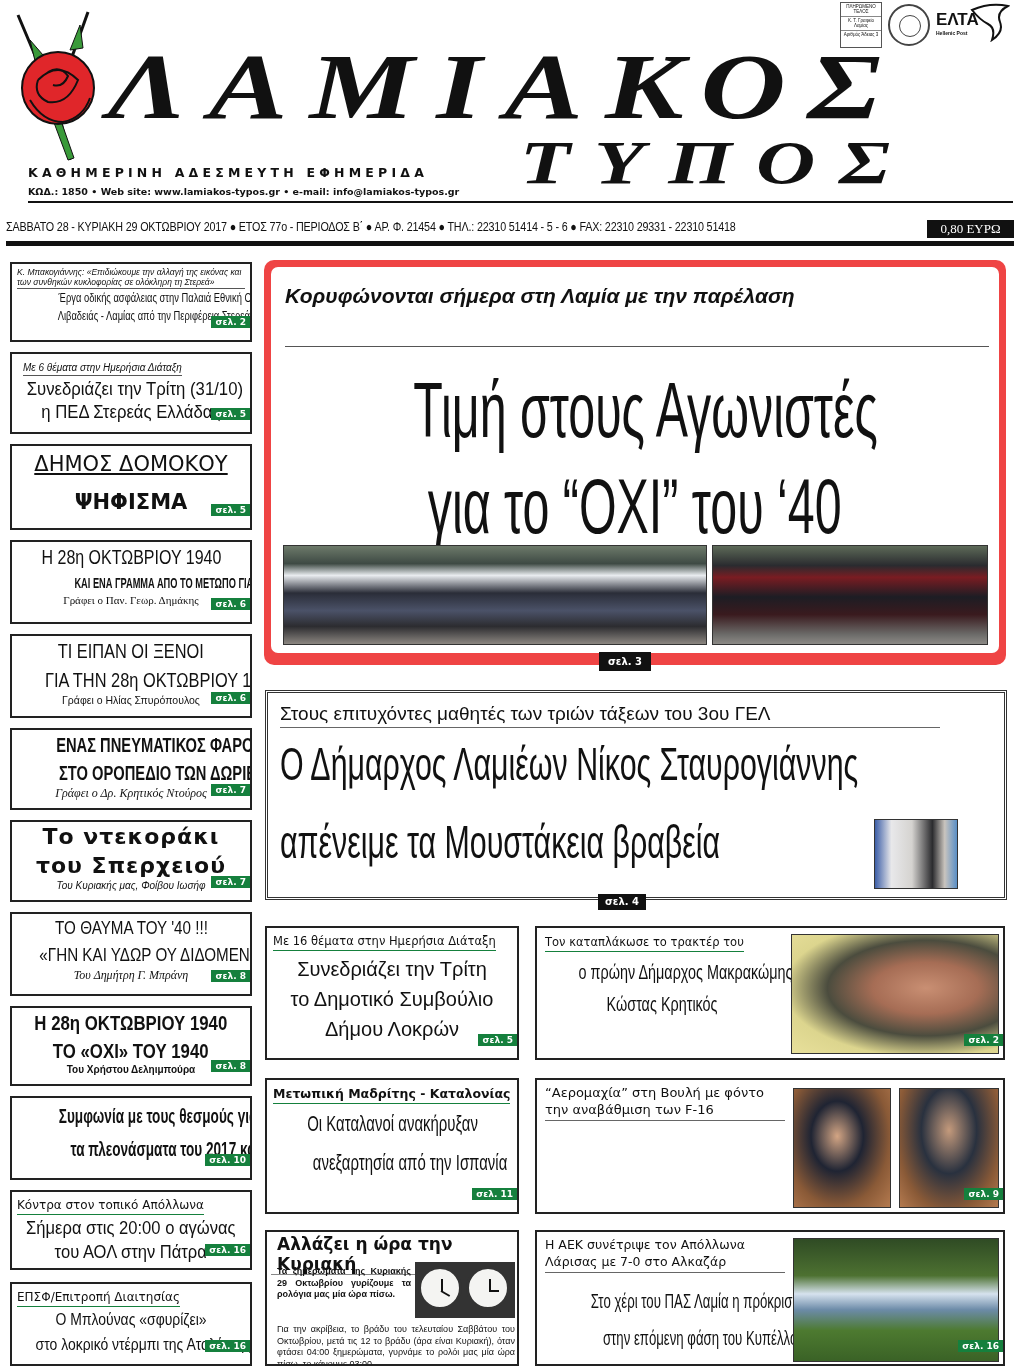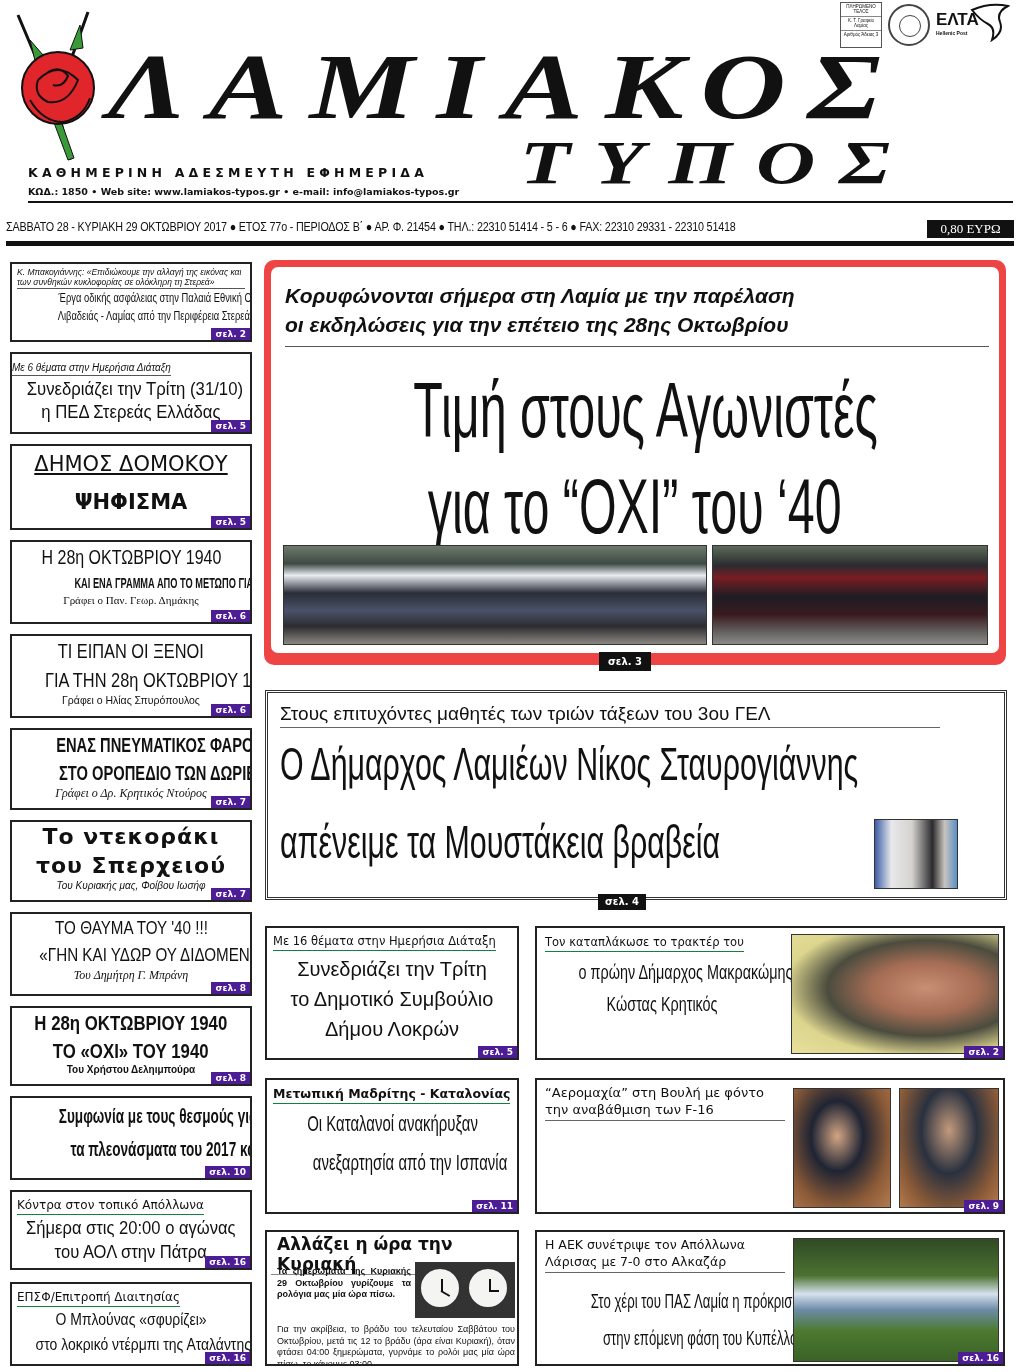--- a/index.html
+++ b/index.html
@@ -24,21 +24,21 @@
   
   .infobar { left: 6px; top: 220px; font-family: "Liberation Sans", sans-serif; font-size: 12.5px; transform: scaleX(0.86); transform-origin: left; white-space: nowrap; letter-spacing: -0.2px; }
   .price { left: 927px; top: 220px; width: 87px; height: 18px; background: #111; color: #fff; font-family: "Liberation Serif", serif; font-size: 13px; text-align: center; line-height: 18px; }
   .bar-line { left: 6px; top: 241px; width: 1008px; height: 5px; background: #111; }
 
   
   .box { position: absolute; border: 2px solid #222; background: #fff; text-align: center; overflow: hidden; }
   .kicker { font-size: 10px; font-style: italic; text-align: left; border-bottom: 1px solid #555; display: inline-block; padding-bottom: 1px; line-height: 1.2; }
   .kicker-upright { font-size: 12px; text-align: left; border-bottom: 1px solid #15803d; display: inline-block; padding-bottom: 2px; font-family: "DejaVu Sans", sans-serif; }
   .cond { font-family: "Liberation Sans", sans-serif; font-weight: bold; display: inline-block; transform-origin: center; white-space: nowrap; }
-  .page-tag { position: absolute; right: 0; bottom: 0; background: #4c1d95; color: #fff; font-size: 9px; font-weight: bold; padding: 1px 4px; font-family: "DejaVu Sans", sans-serif; }
+  .page-tag { position: absolute; right: 0; bottom: 12px; background: #15803d; color: #fff; font-size: 9px; font-weight: bold; padding: 1px 4px; font-family: "DejaVu Sans", sans-serif; }
   .byline { font-family: "Liberation Serif", serif; font-size: 11px; }
   .byline-i { font-family: "Liberation Serif", serif; font-size: 12px; font-style: italic; }
 
   
   .photo { position: absolute; overflow: hidden; border: 1px solid #333; }
   .ph-crowd { background: linear-gradient(180deg, #6d7a6a 0%, #3e4a44 18%, #e9ecf0 30%, #2a2d38 48%, #4b5268 66%, #2c2c30 82%, #8b8680 100%); }
   .ph-band { background: linear-gradient(180deg, #5d6a58 0%, #2a2b2f 20%, #7a1c22 32%, #1d1d24 52%, #3a1a1e 70%, #6b6a68 90%, #8c8a86 100%); }
   .ph-award { background: linear-gradient(90deg, #3c5ea7 0%, #e8e8ea 20%, #d5d3d0 45%, #2b2b2e 70%, #c9c4be 85%, #5a8fc6 100%); }
   .ph-man { background: radial-gradient(ellipse at 65% 45%, #c98f73 0%, #a66d55 28%, #4b4c3e 52%, #dcd58e 75%, #e8e09b 100%); }
   .ph-tsipras { background: radial-gradient(ellipse at 45% 40%, #d3a584 0%, #1f2433 35%, #8a5a37 70%, #b47a4f 100%); }
@@ -92,21 +92,21 @@
 <div class="abs bar-line"></div>
 
 <div class="box" style="left:10px;top:262px;width:242px;height:80px;">
   <div style="padding:3px 5px 0;text-align:left;"><span class="kicker" style="font-size:8.5px;">Κ. Μπακογιάννης: «Επιδιώκουμε την αλλαγή της εικόνας και των συνθηκών κυκλοφορίας σε ολόκληρη τη Στερεά»</span></div>
   <div style="font-size:13px;line-height:18px;"><span class="cond" style="font-weight:normal;transform:scaleX(0.72);">Έργα οδικής ασφάλειας στην Παλαιά Εθνική Οδό Θήβας -</span></div>
   <div style="font-size:13px;line-height:18px;"><span class="cond" style="font-weight:normal;transform:scaleX(0.72);">Λιβαδειάς - Λαμίας από την Περιφέρεια Στερεάς Ελλάδας</span></div>
   <span class="page-tag">σελ. 2</span>
 </div>
 
 <div class="box" style="left:10px;top:352px;width:242px;height:82px;">
-  <div style="padding:3px 0 0;text-align:left;border-radius:8px;"><span class="kicker">Με 6 θέματα στην Ημερήσια Διάταξη</span></div>
+  <div style="padding:3px 11px 0;text-align:left;border-radius:8px;"><span class="kicker">Με 6 θέματα στην Ημερήσια Διάταξη</span></div>
   <div style="font-size:19px;line-height:25px;"><span class="cond" style="font-weight:normal;transform:scaleX(0.88);">Συνεδριάζει την Τρίτη (31/10)</span></div>
   <div style="font-size:19px;line-height:22px;"><span class="cond" style="font-weight:normal;transform:scaleX(0.88);">η ΠΕΔ Στερεάς Ελλάδας</span></div>
   <span class="page-tag">σελ. 5</span>
 </div>
 
 <div class="box" style="left:10px;top:444px;width:242px;height:86px;">
   <div style="font-size:21px;line-height:36px;font-family:'DejaVu Sans',sans-serif;text-decoration:underline;">ΔΗΜΟΣ ΔΟΜΟΚΟΥ</div>
   <div style="font-size:21px;line-height:40px;font-family:'DejaVu Sans',sans-serif;font-weight:bold;">ΨΗΦΙΣΜΑ</div>
   <span class="page-tag">σελ. 5</span>
 </div>
@@ -170,21 +170,20 @@
   <div style="padding:3px 5px 0;text-align:left;"><span class="kicker-upright">ΕΠΣΦ/Επιτροπή Διαιτησίας</span></div>
   <div style="font-size:17px;line-height:26px;"><span class="cond" style="transform:scaleX(0.82);font-weight:normal;">Ο Μπλούνας «σφυρίζει»</span></div>
   <div style="font-size:17px;line-height:24px;"><span class="cond" style="transform:scaleX(0.82);font-weight:normal;">στο λοκρικό ντέρμπι της Αταλάντης</span></div>
   <span class="page-tag">σελ. 16</span>
 </div>
 
 <div class="abs lead">
   <div class="lead-inner">
     <div class="lead-kicker">
       <div>Κορυφώνονται σήμερα στη Λαμία με την παρέλαση</div>
-      <div>οι εκδηλώσεις για την επέτειο της 28ης Οκτωβρίου</div>
     </div>
     <div class="lead-rule"></div>
     <div class="lead-h1" style="top:92px;"><span class="cond" style="transform:scaleX(0.62);font-size:78px;font-weight:normal;">Τιμή στους Αγωνιστές</span></div>
     <div class="lead-h1" style="top:188px;"><span class="cond" style="transform:scaleX(0.62);font-size:78px;font-weight:normal;">για το “ΟΧΙ” του ‘40</span></div>
     <div class="photo ph-crowd" style="left:12px;top:278px;width:424px;height:100px;"></div>
     <div class="photo ph-band" style="left:441px;top:278px;width:276px;height:100px;"></div>
   </div>
   <div class="sel-tag" style="left:335px;top:392px;width:52px;height:19px;line-height:19px;">σελ. 3</div>
 </div>
 

